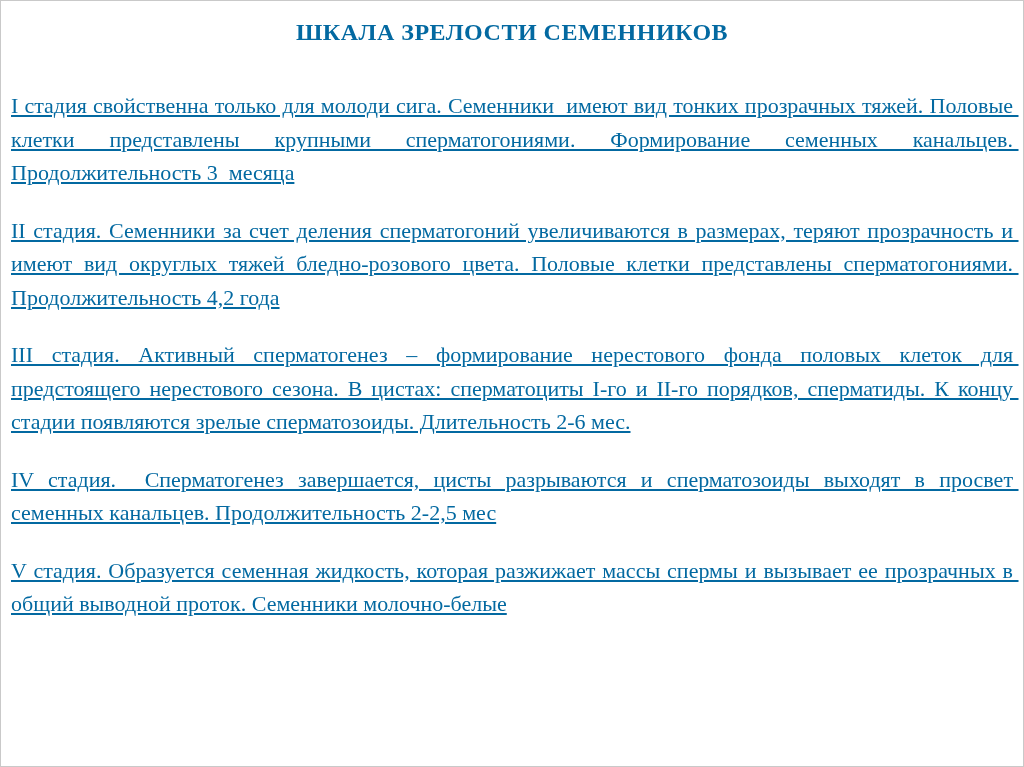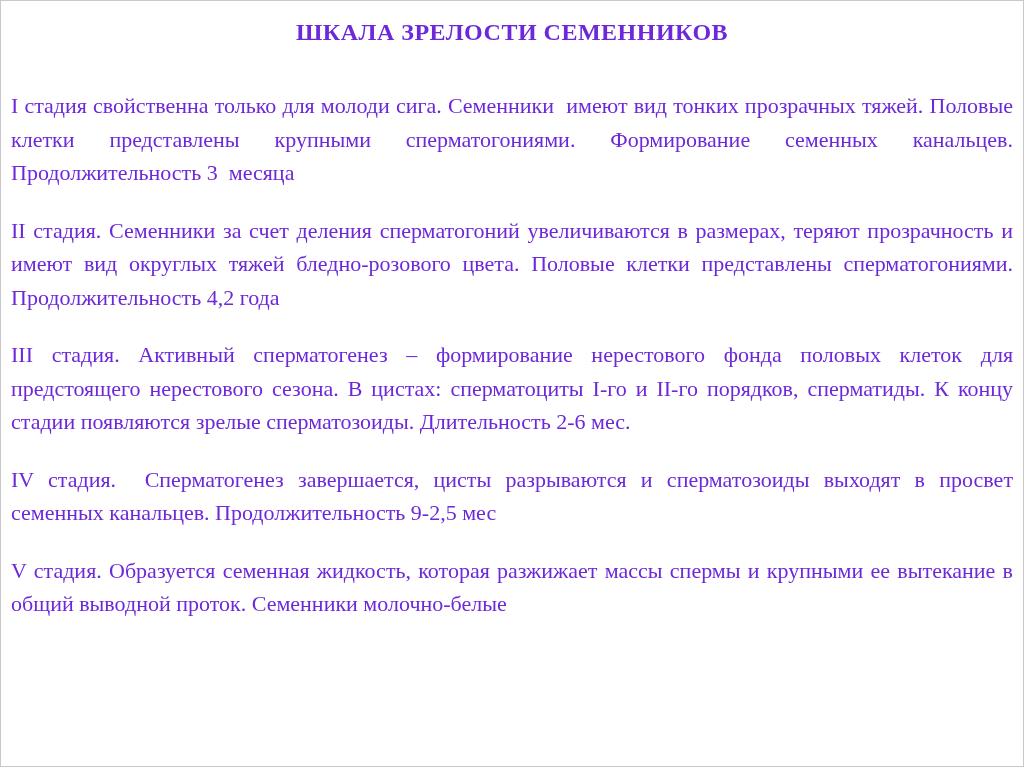--- a/index.html
+++ b/index.html
@@ -10,47 +10,48 @@
   .slide {
     position: relative;
     width: 1024px;
     height: 767px;
     box-sizing: border-box;
     border: 1px solid #c9c9c9;
     background: #ffffff;
     padding: 10px 10px 0 10px;
     overflow: hidden;
     font-family: "Liberation Serif", "DejaVu Serif", serif;
-    color: #6d28d9;
+    color: #0369a1;
   }
   .slide-title {
     font-size: 24px;
     line-height: 30px;
     font-weight: bold;
     text-align: center;
     margin: 6px 0 42px 0;
     letter-spacing: 0.5px;
   }
   .para {
     font-size: 22px;
     line-height: 33.5px;
     margin: 0 0 24px 0;
     text-align: justify;
     white-space: pre-wrap;
+    text-decoration: underline;
   }
 </style>
 </head>
 <body>
 
 <div class="slide">
   <h1 class="slide-title">ШКАЛА ЗРЕЛОСТИ СЕМЕННИКОВ</h1>
 
   <p class="para">I стадия свойственна только для молоди сига. Семенники  имеют вид тонких прозрачных тяжей. Половые клетки представлены крупными сперматогониями. Формирование семенных канальцев. Продолжительность 3  месяца</p>
 
   <p class="para">II стадия. Семенники за счет деления сперматогоний увеличиваются в размерах, теряют прозрачность и имеют вид округлых тяжей бледно-розового цвета. Половые клетки представлены сперматогониями. Продолжительность 4,2 года</p>
 
   <p class="para">III стадия. Активный сперматогенез – формирование нерестового фонда половых клеток для предстоящего нерестового сезона. В цистах: сперматоциты I-го и II-го порядков, сперматиды. К концу стадии появляются зрелые сперматозоиды. Длительность 2-6 мес.</p>
 
-  <p class="para">IV стадия.  Сперматогенез завершается, цисты разрываются и сперматозоиды выходят в просвет семенных канальцев. Продолжительность 9-2,5 мес</p>
+  <p class="para">IV стадия.  Сперматогенез завершается, цисты разрываются и сперматозоиды выходят в просвет семенных канальцев. Продолжительность 2-2,5 мес</p>
 
-  <p class="para">V стадия. Образуется семенная жидкость, которая разжижает массы спермы и крупными ее вытекание в общий выводной проток. Семенники молочно-белые</p>
+  <p class="para">V стадия. Образуется семенная жидкость, которая разжижает массы спермы и вызывает ее прозрачных в общий выводной проток. Семенники молочно-белые</p>
 
 </div>
 
 </body></html>

